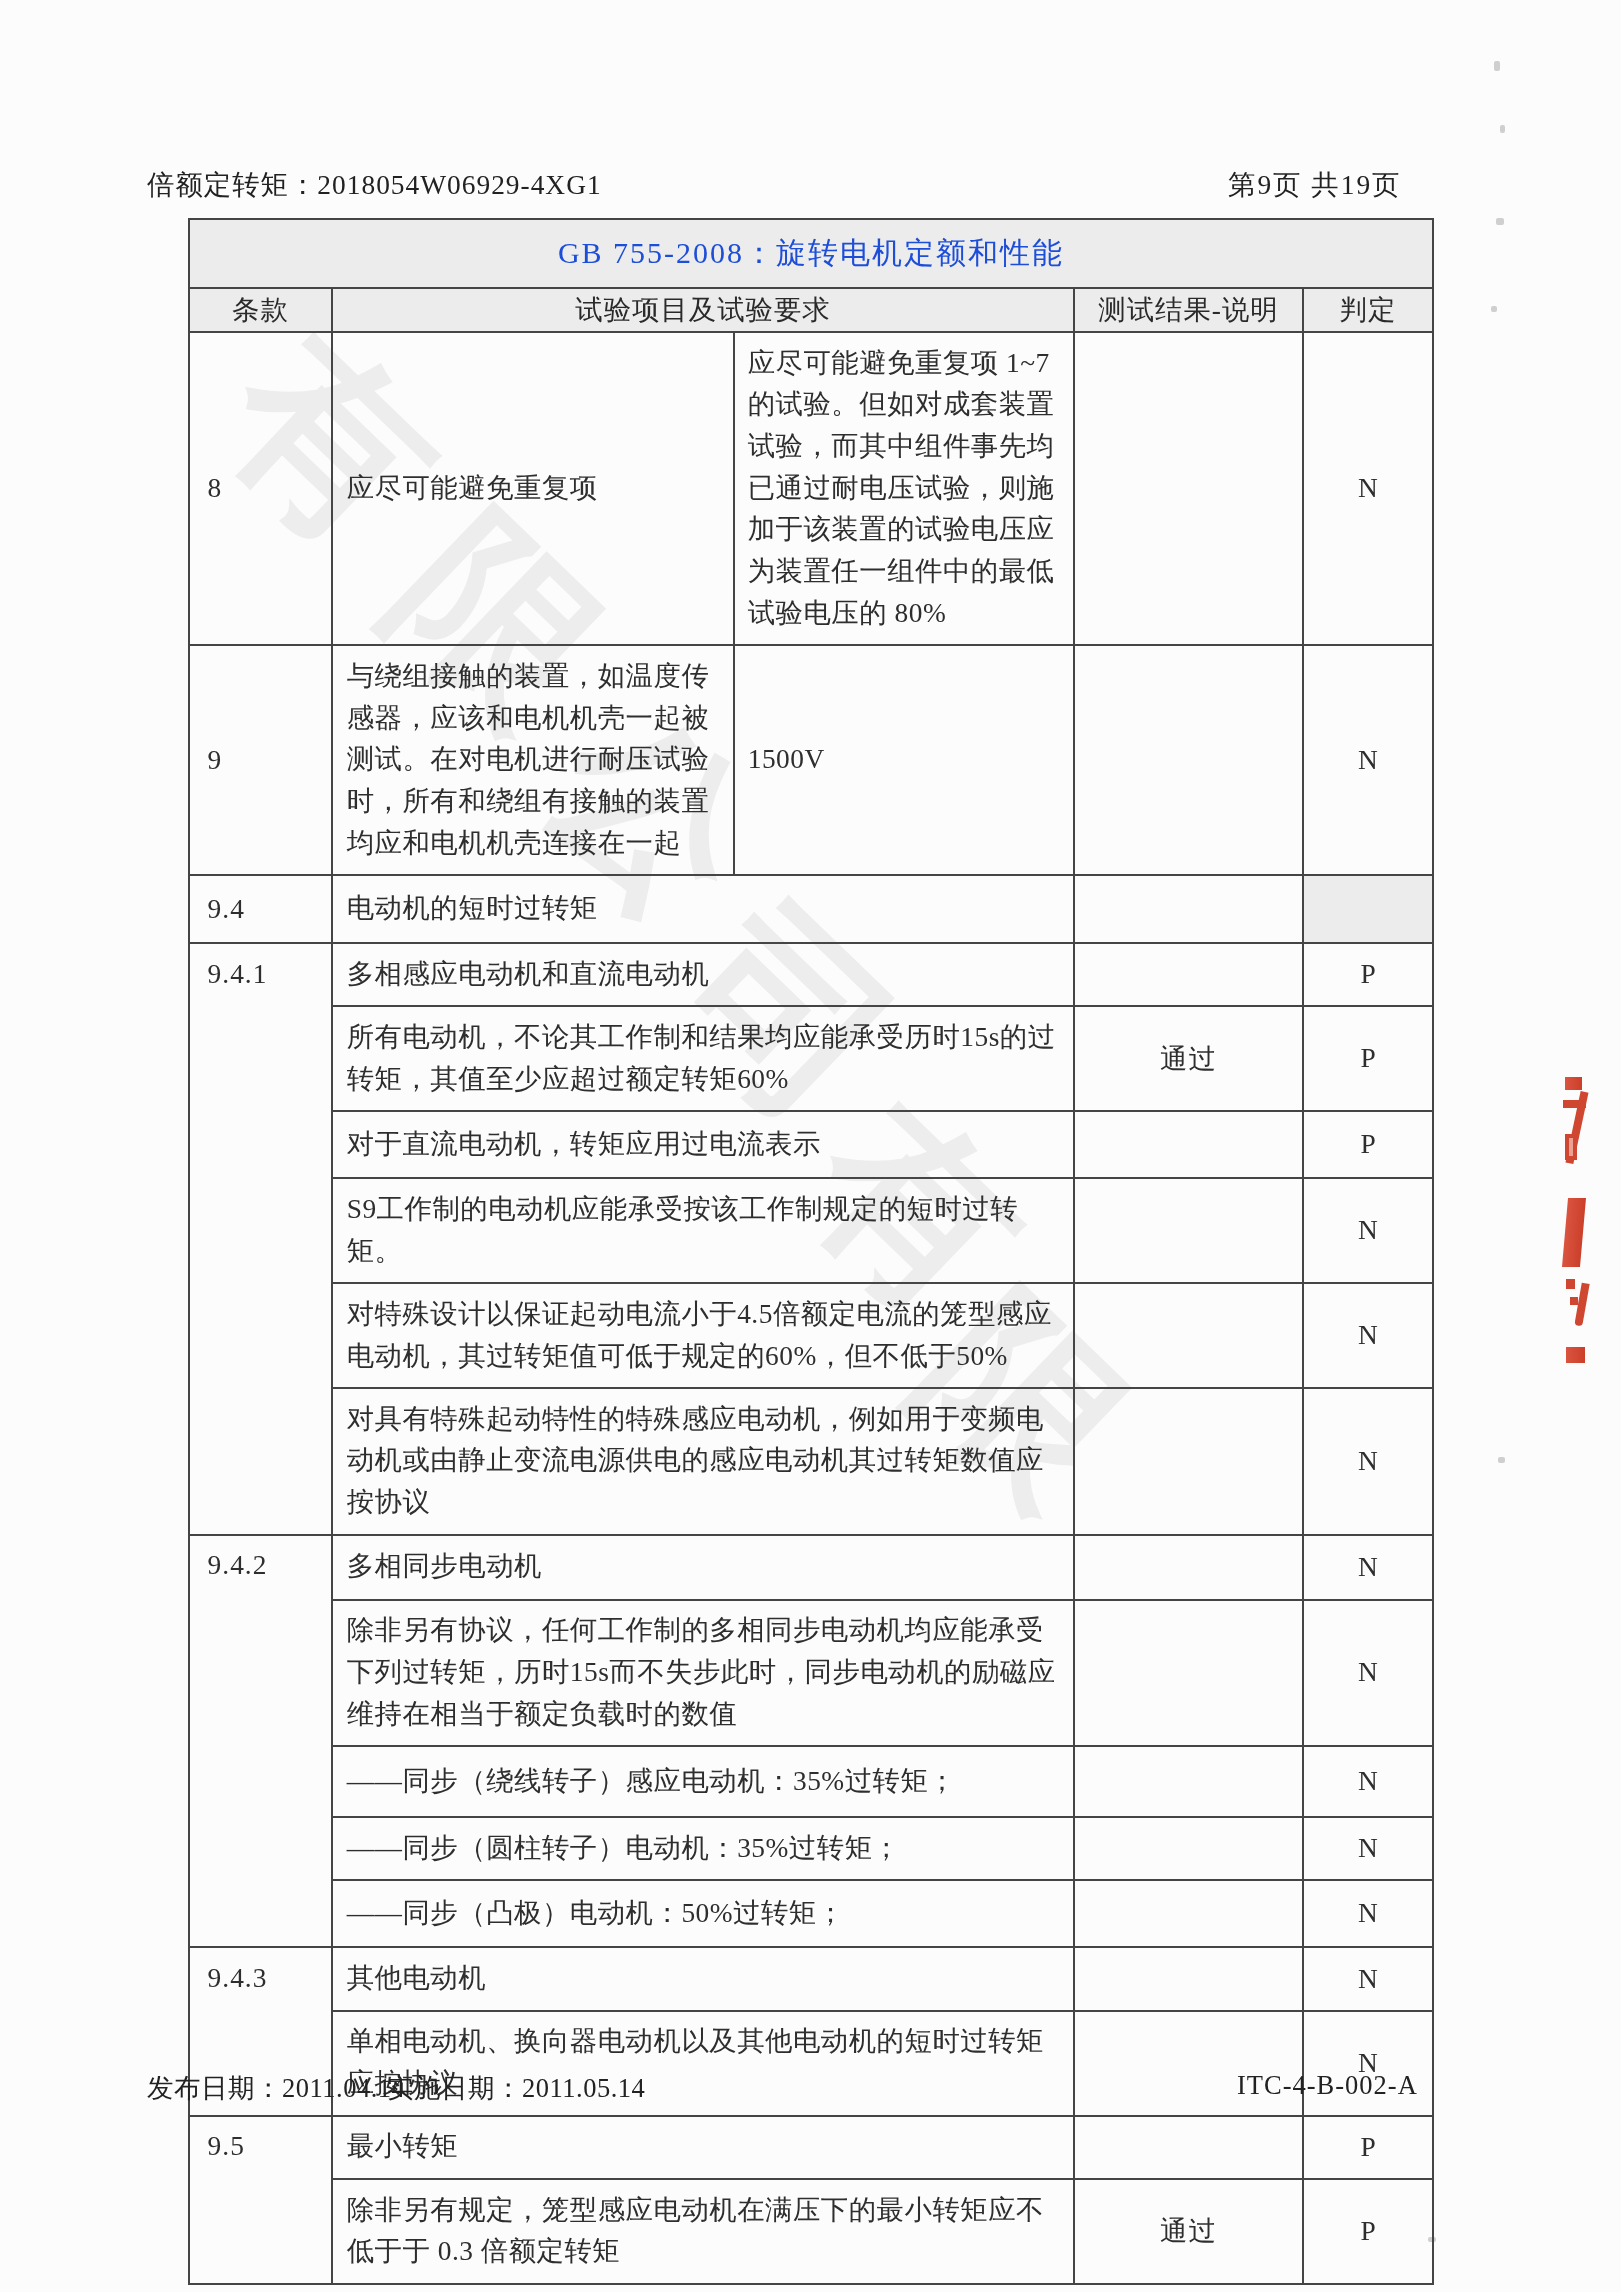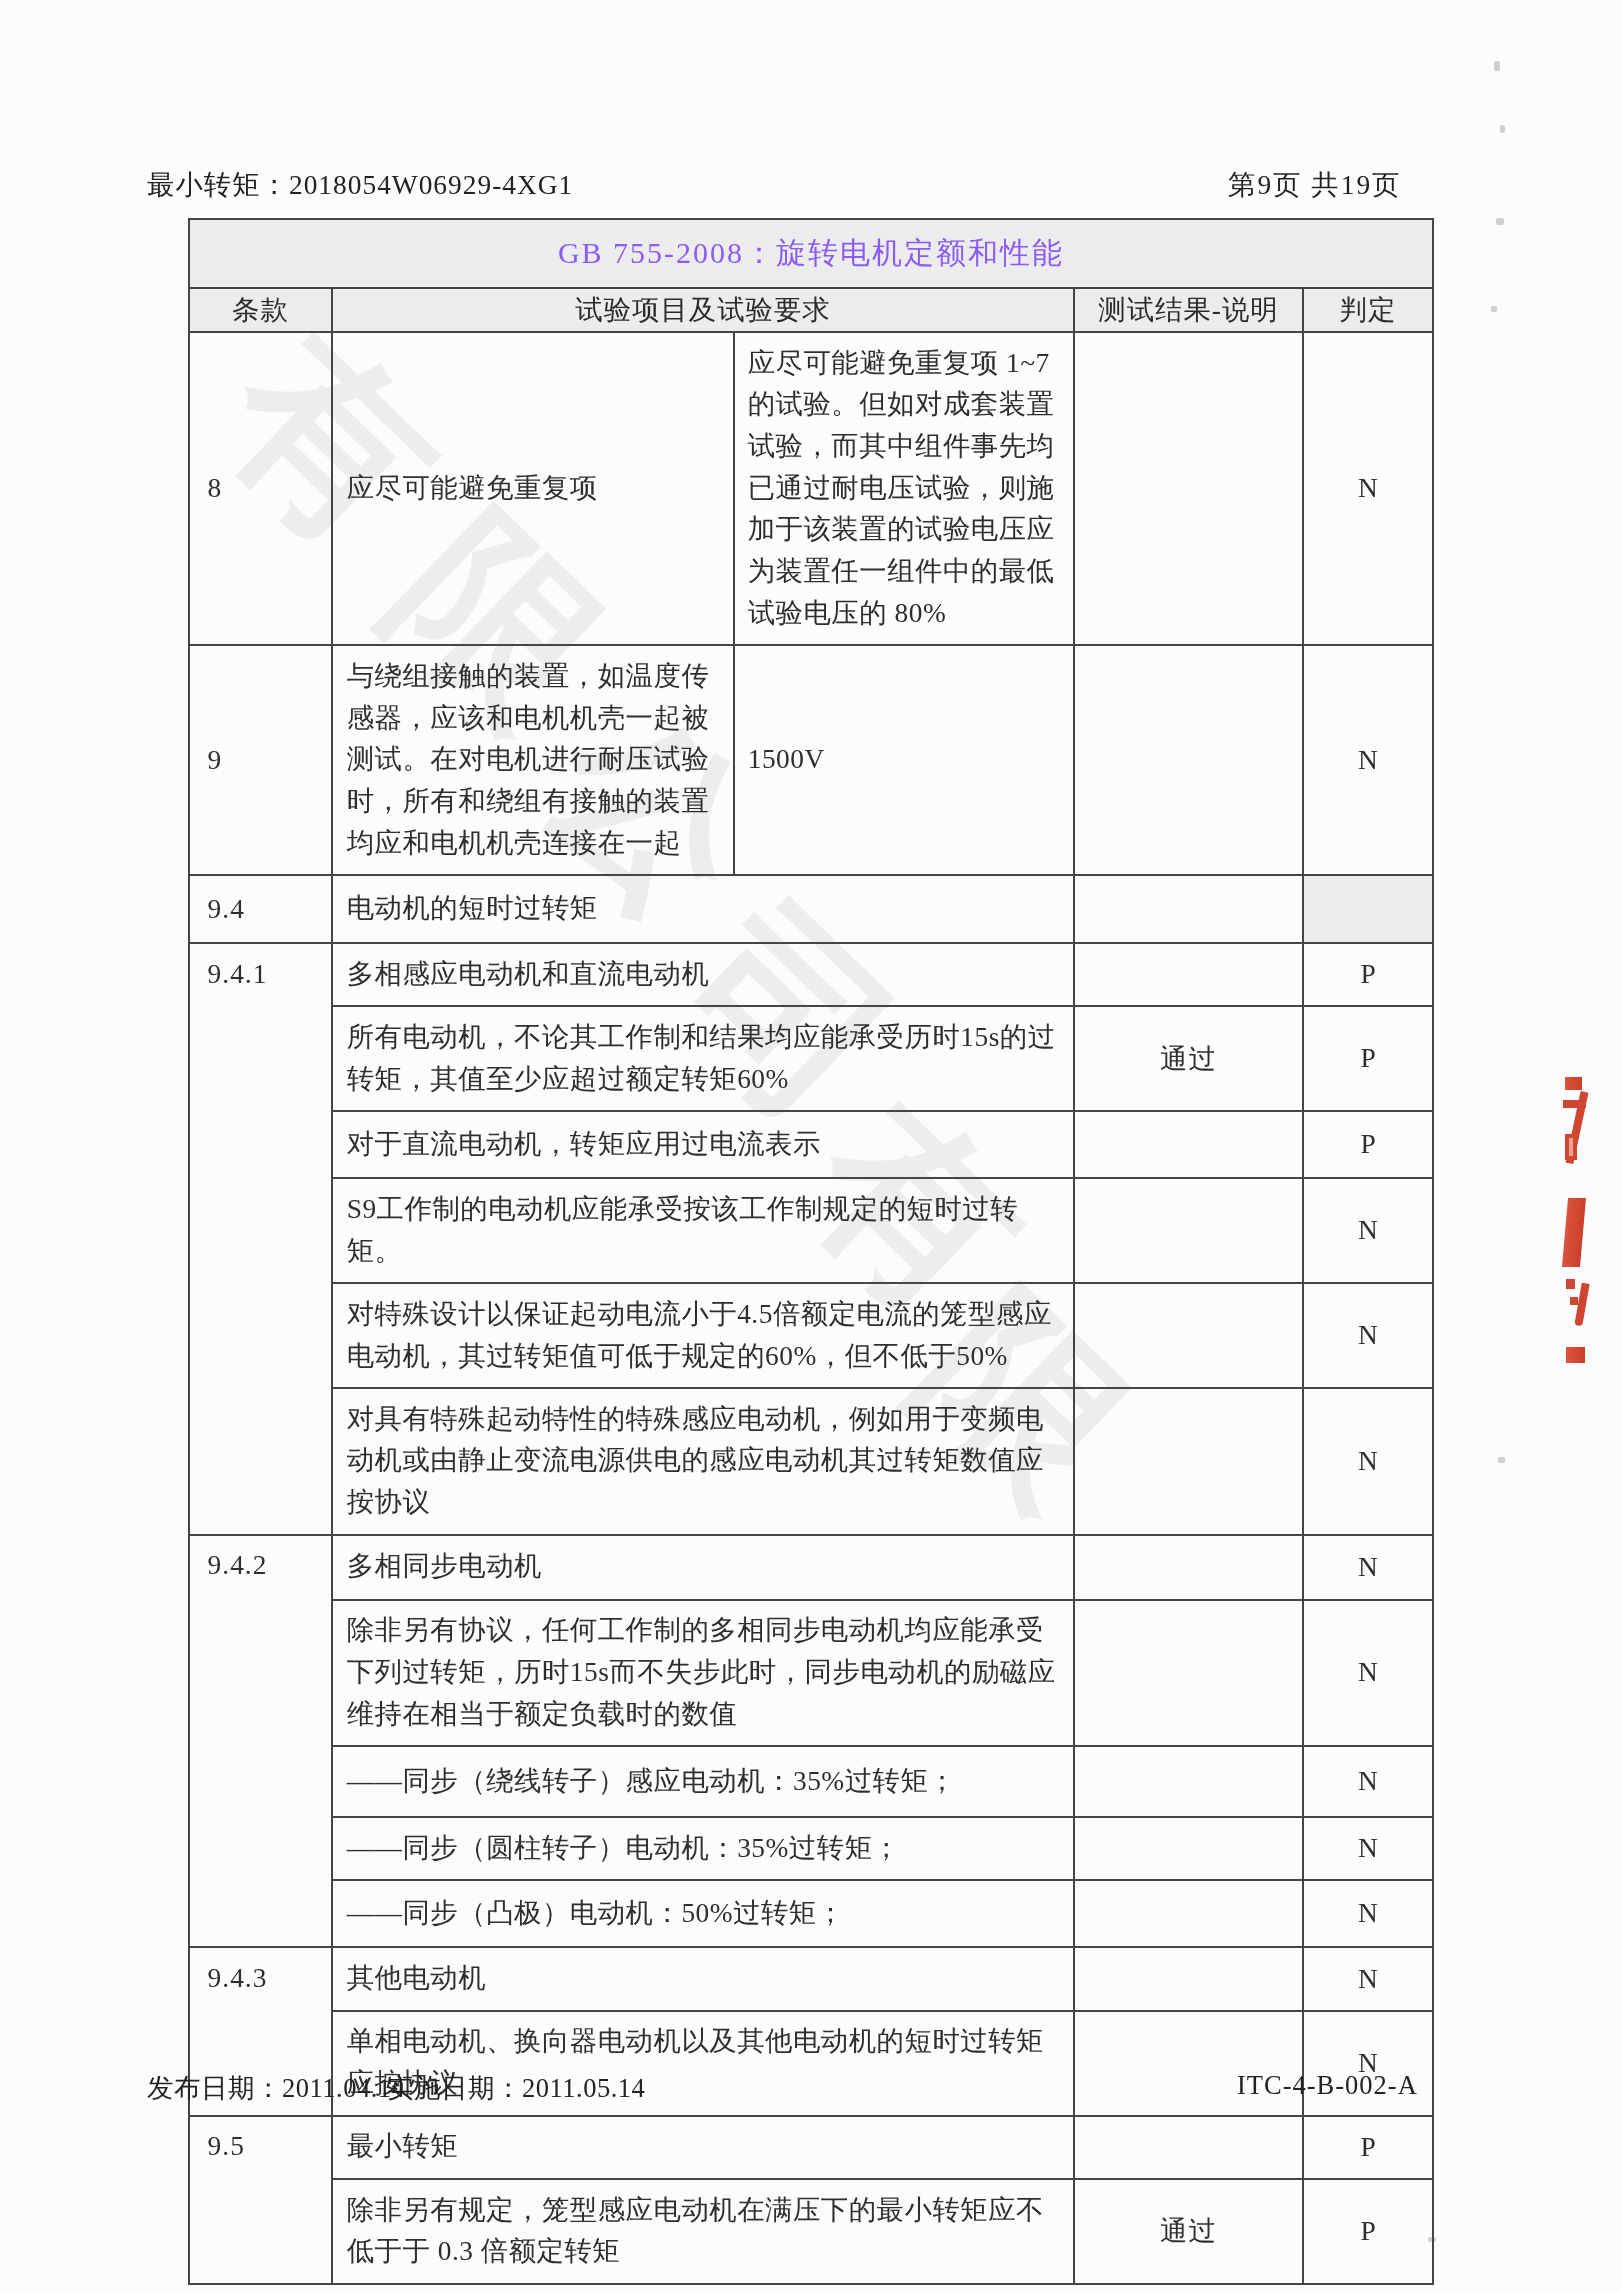--- a/index.html
+++ b/index.html
@@ -22,21 +22,21 @@
   }
 
   
   .table-wrap{position:absolute;left:188px;top:218px;z-index:2;}
   table{border-collapse:collapse;table-layout:fixed;width:1245px;background:transparent;}
   td,th{border:2px solid #454545;font-weight:normal;box-sizing:border-box;}
   table{border:2.9px solid #383838;}
   tr.major > td{border-top-width:2.9px;}
   .title-row td{
     height:69px;text-align:center;font-size:30px;letter-spacing:2px;
-    background:#ececec;color:#8b5cf6;border-bottom-width:2.9px;
+    background:#ececec;color:#1d4ed8;border-bottom-width:2.9px;
   }
   .head-row td{
     height:44px;text-align:center;font-size:27.4px;letter-spacing:1px;
     background:#ececec;color:#2a2a2a;border-bottom-width:2.9px;
   }
   td.clause{vertical-align:middle;text-align:left;padding-left:17.6px;font-size:27.4px;letter-spacing:1px;}
   td.clause.group{vertical-align:top;padding-top:14.7px;}
   td.item{vertical-align:middle;text-align:left;padding:9.8px 11.8px 9.8px 13.7px;font-size:27.4px;line-height:1.52;letter-spacing:0.5px;}
   td.req{vertical-align:middle;text-align:left;padding:9.8px 9.8px 9.8px 12.7px;font-size:27.4px;line-height:1.52;letter-spacing:0.5px;}
   td.result{vertical-align:middle;text-align:center;font-size:27.4px;letter-spacing:1px;}
@@ -72,21 +72,21 @@
 
 <div class="watermark">
     <span class="wm-char" style="left: 233px; top: 314px;">有</span>
     <span class="wm-char" style="left: 400px; top: 495px;">限</span>
     <span class="wm-char" style="left: 554px; top: 686px;">公</span>
     <span class="wm-char" style="left: 691px; top: 887px;">司</span>
     <span class="wm-char" style="left: 818px; top: 1083px;">有</span>
     <span class="wm-char" style="left: 926px; top: 1274px;">限</span>
   </div>
 
-<div class="page-header-left">最小转矩：2018054W06929-4XG1</div>
+<div class="page-header-left">倍额定转矩：2018054W06929-4XG1</div>
 <div class="page-header-right">第9页 共19页</div>
 
 <div class="table-wrap">
   <table>
     <colgroup>
       <col style="width:143px">
         <col style="width:402px">
         <col style="width:340px">
         <col style="width:229px">
         <col style="width:130px">

